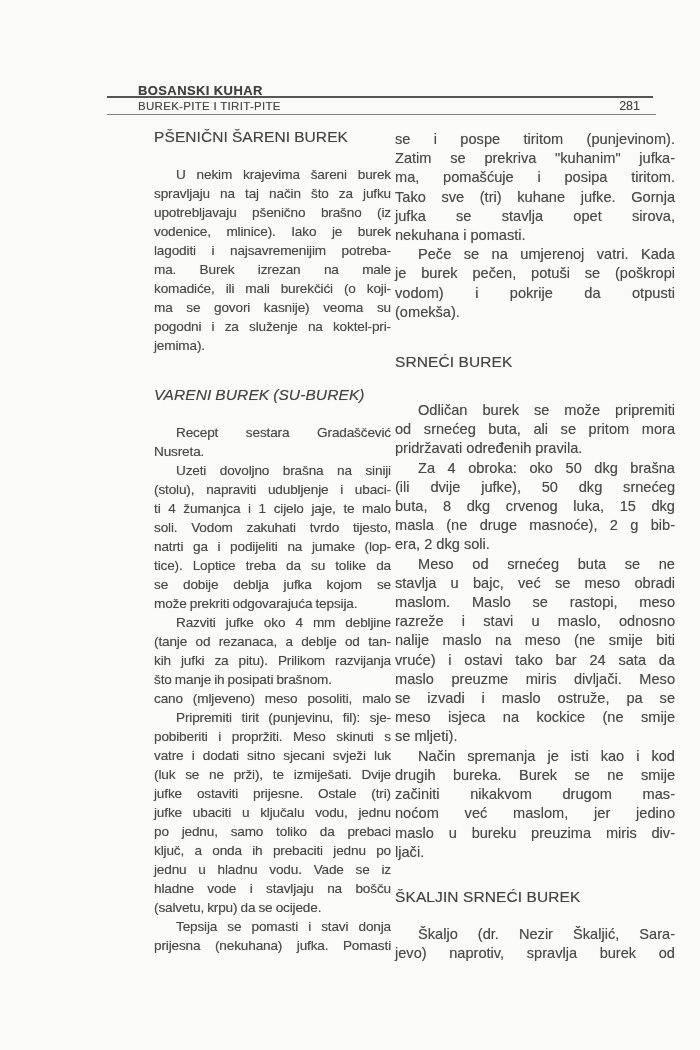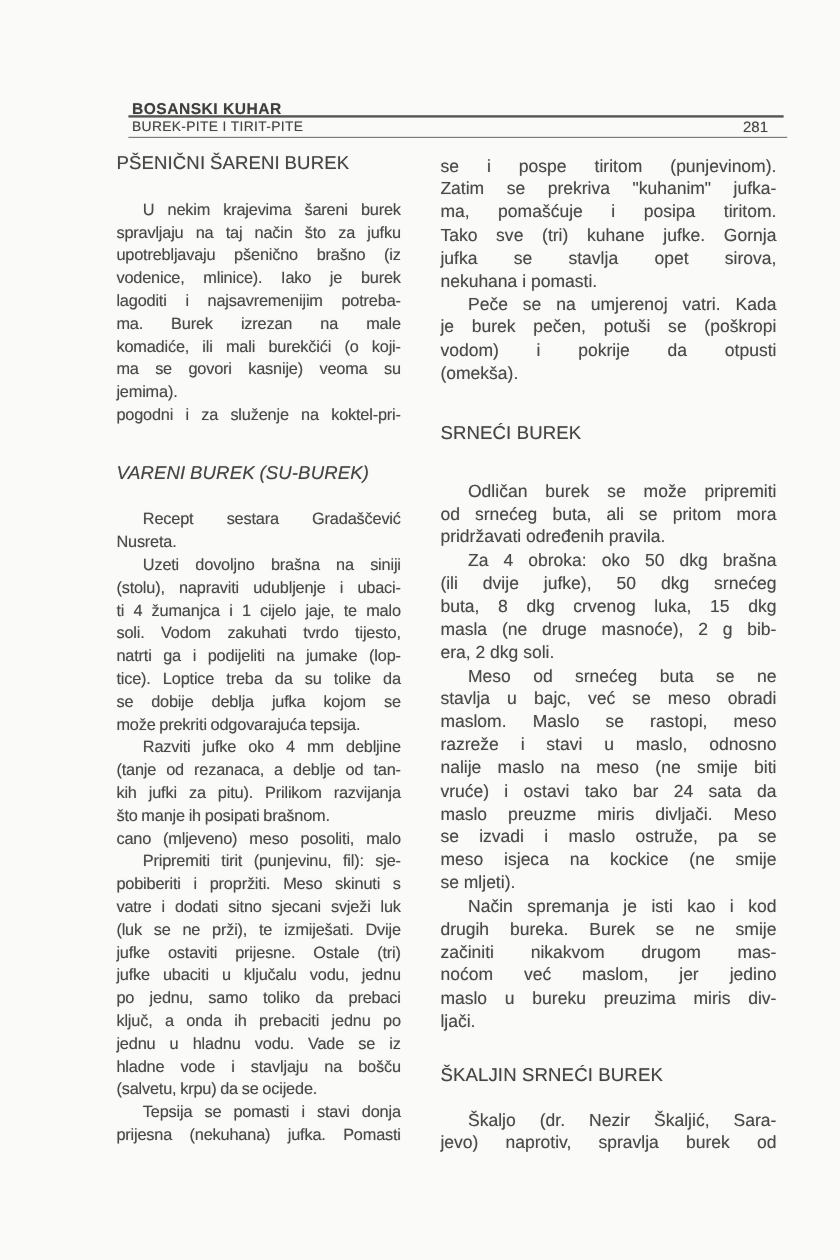--- a/index.html
+++ b/index.html
@@ -27,21 +27,21 @@
     color: #474747; white-space: nowrap;
   }
   .hdr-page {
     position: absolute; right: 60px; top: 99px;
     font-size: 12.5px; color: #464646;
   }
 
   
   .col { position: absolute; color: #4a4a4a; }
   .col-left {
-    left: 97px; top: 126px; width: 237px;
+    left: 126px; top: 126px; width: 237px;
     font-size: 13.6px; line-height: 19px;
     letter-spacing: -0.15px; word-spacing: -0.5px;
   }
   .col-right {
     left: 367px; top: 130px; width: 280px;
     font-size: 14.6px; line-height: 19.2px;
   }
 
   .heading {
     font-size: 15.5px; line-height: 22px;
@@ -59,20 +59,21 @@
     text-align: justify;
     text-align-last: justify;
   }
   .line.last { text-align-last: left; }
   .col-left  .line.ind { text-indent: 22px; }
   .col-right .line.ind { text-indent: 23px; }
 
   
   .col, .hdr-title, .hdr-sub, .hdr-page {
     text-shadow: 0 0 0.7px rgba(80,80,80,0.5);
+    margin-left: 28px;
   }
 </style>
 </head>
 <body style="background: rgb(250, 250, 249);">
 
 <div class="page">
   <div class="hdr-title">BOSANSKI KUHAR</div>
   <div class="rule rule1"></div>
   <div class="hdr-sub">BUREK-PITE I TIRIT-PITE</div>
   <div class="hdr-page">281</div>
@@ -82,22 +83,22 @@
       <div class="heading h-left-0">PŠENIČNI ŠARENI BUREK</div>
       <div class="para">
         <div class="line ind">U nekim krajevima šareni burek</div>
         <div class="line">spravljaju na taj način što za jufku</div>
         <div class="line">upotrebljavaju pšenično brašno (iz</div>
         <div class="line">vodenice, mlinice). Iako je burek</div>
         <div class="line">lagoditi i najsavremenijim potreba-</div>
         <div class="line">ma. Burek izrezan na male</div>
         <div class="line">komadiće, ili mali burekčići (o koji-</div>
         <div class="line">ma se govori kasnije) veoma su</div>
+        <div class="line">pogodni i za služenje na koktel-pri-</div>
         <div class="line last">jemima).</div>
-        <div class="line">pogodni i za služenje na koktel-pri-</div>
       </div>
       <div class="heading h-left-1">VARENI BUREK (SU-BUREK)</div>
       <div class="para">
         <div class="line ind">Recept sestara Gradaščević</div>
         <div class="line last">Nusreta.</div>
       </div>
       <div class="para">
         <div class="line ind">Uzeti dovoljno brašna na siniji</div>
         <div class="line">(stolu), napraviti udubljenje i ubaci-</div>
         <div class="line">ti 4 žumanjca i 1 cijelo jaje, te malo</div>

